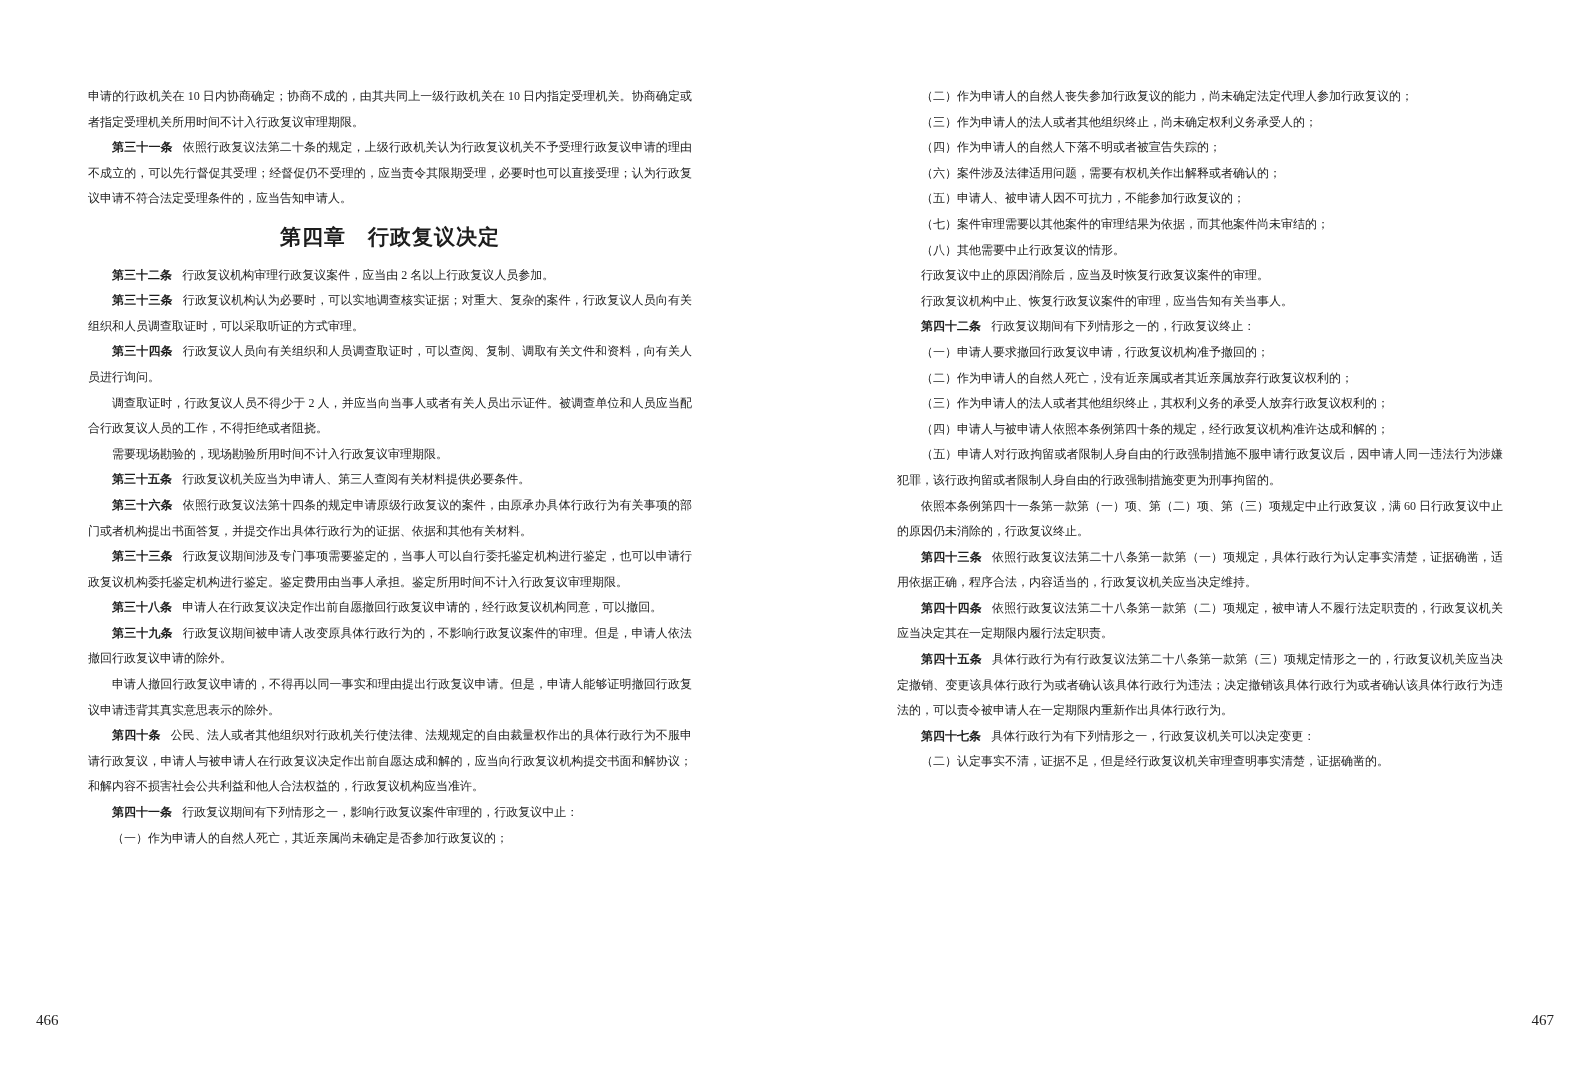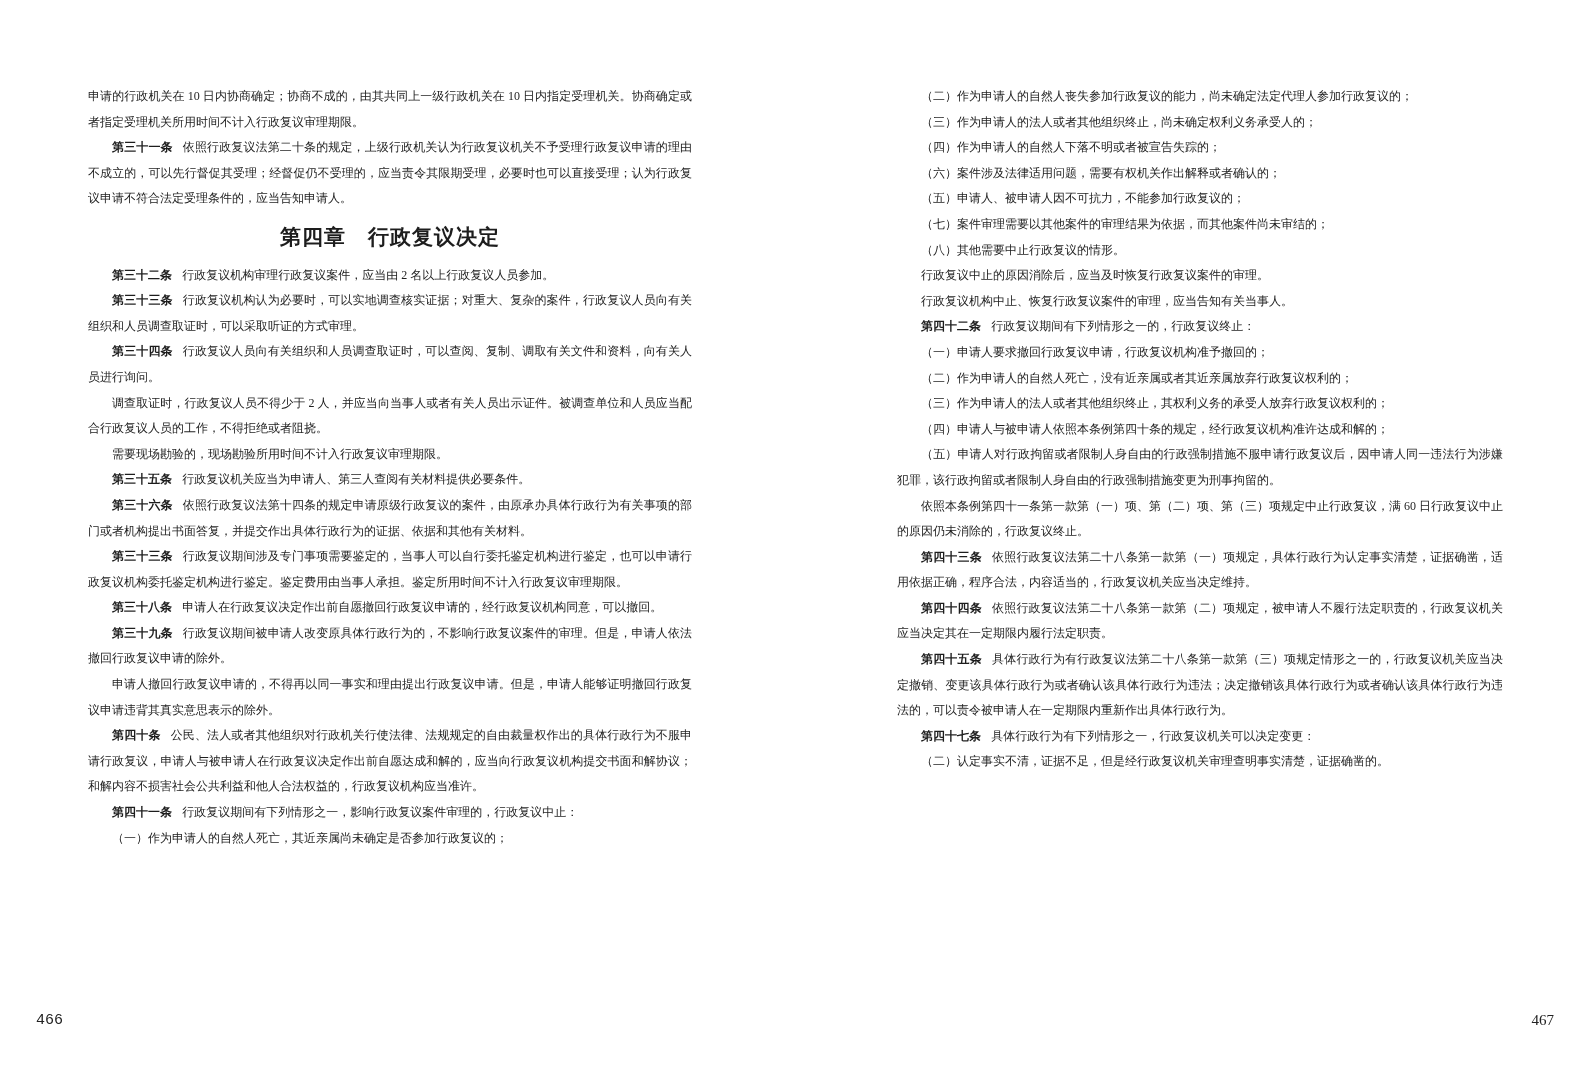--- a/index.html
+++ b/index.html
@@ -40,21 +40,21 @@
     font-family: "Liberation Sans", "DejaVu Sans", sans-serif;
     padding-right: 0.85em;
   }
   .folio {
     position: absolute;
     top: 1012px;
     font-size: 15px;
     color: #222222;
     font-family: "Liberation Serif", "DejaVu Serif", serif;
   }
-  .folio-left  { left: 36px; font-family: Liberation Mono, monospace; }
+  .folio-left  { left: 36px; }
   .folio-right { right: 33px; }
 </style>
 </head>
 <body>
 
 <div>
   <div class="page" id="page-left">
       <p class="blk continuation">申请的行政机关在 10 日内协商确定；协商不成的，由其共同上一级行政机关在 10 日内指定受理机关。协商确定或者指定受理机关所用时间不计入行政复议审理期限。</p>
       <p class="blk article"><span class="art-label">第三十一条</span><span>依照行政复议法第二十条的规定，上级行政机关认为行政复议机关不予受理行政复议申请的理由不成立的，可以先行督促其受理；经督促仍不受理的，应当责令其限期受理，必要时也可以直接受理；认为行政复议申请不符合法定受理条件的，应当告知申请人。</span></p>
       <p class="blk chapter">第四章　行政复议决定</p>

